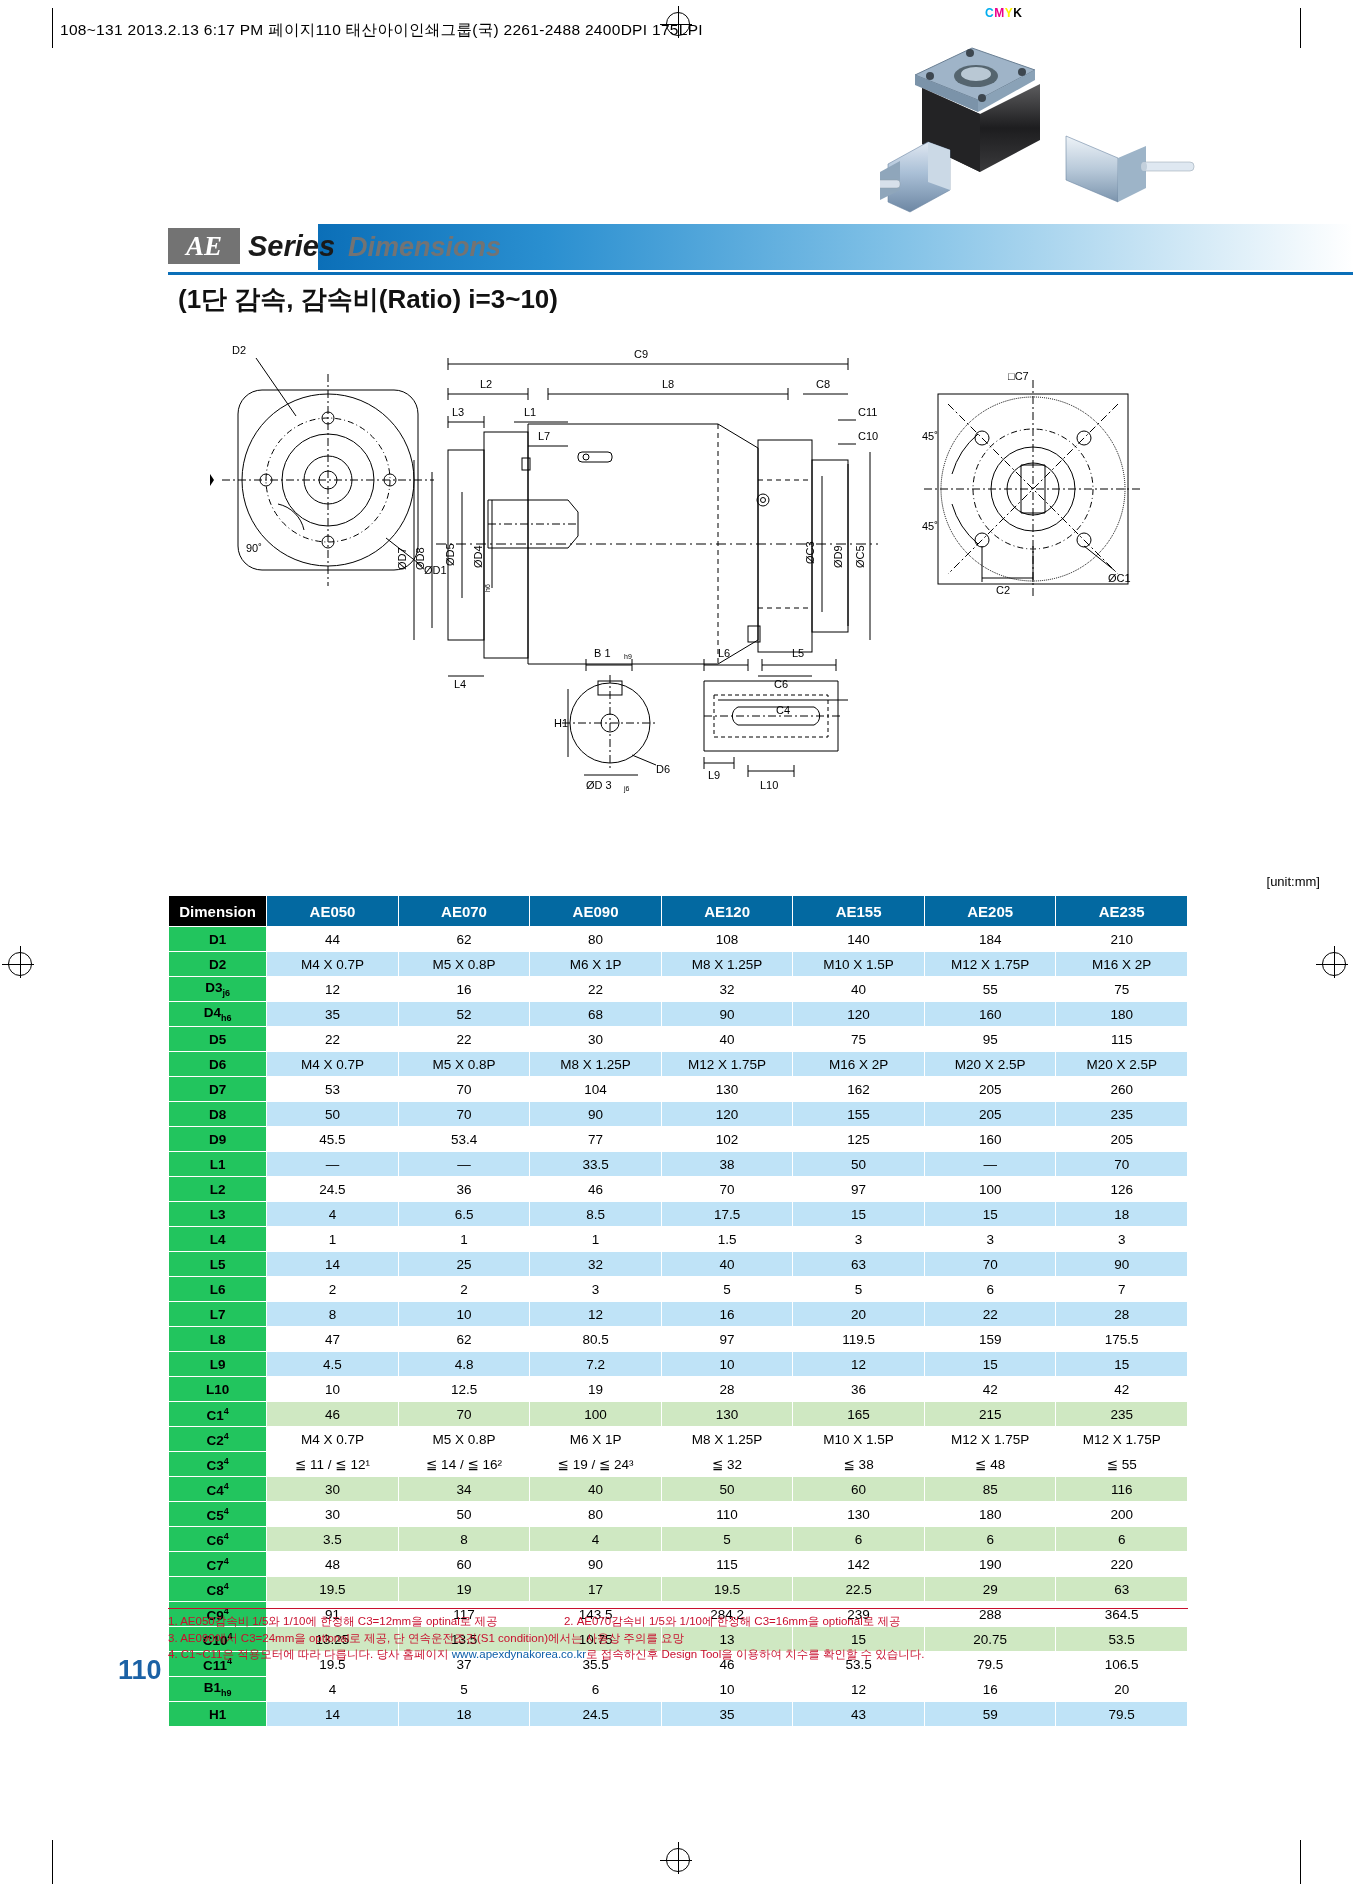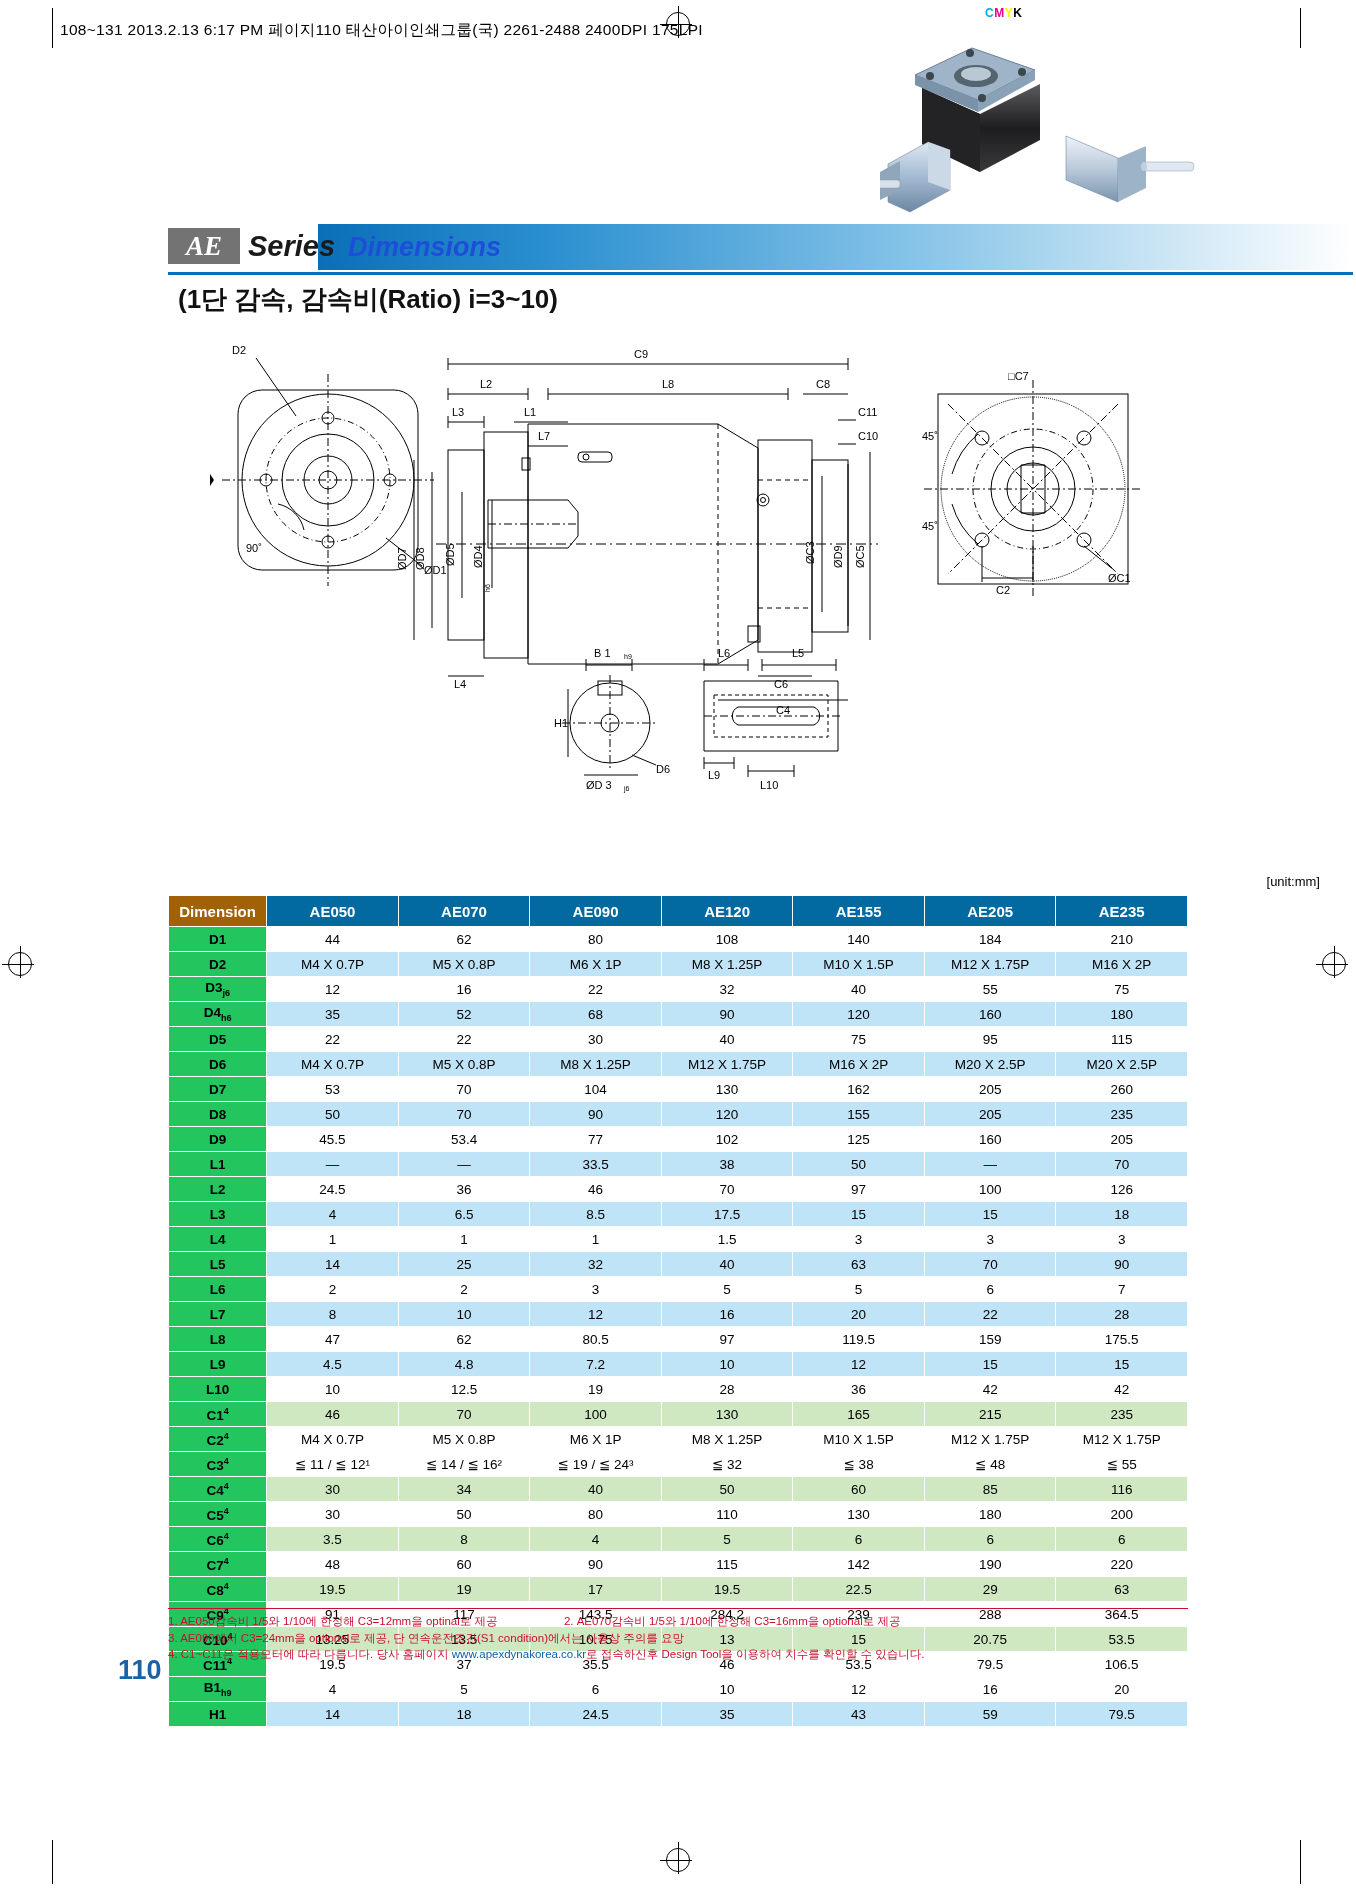--- a/index.html
+++ b/index.html
@@ -42,21 +42,21 @@
     position:absolute;left:0px;top:4px;width:72px;height:36px;background:#737373;
     color:#fff;font-style:italic;font-weight:bold;font-size:27px;text-align:center;
     line-height:36px;font-family:"Liberation Serif",serif;
   }
   .series-word{
     position:absolute;left:80px;top:6px;font-style:italic;font-weight:bold;
     font-size:29px;color:#1a1a1a;font-family:"Liberation Sans",sans-serif;text-align:center;
   }
   .dimensions-word{
     position:absolute;left:180px;top:8px;font-style:italic;font-weight:bold;
-    font-size:27px;color:#1d4ed8;font-family:"Liberation Sans",sans-serif;
+    font-size:27px;color:#737373;font-family:"Liberation Sans",sans-serif;
   }
   .banner-rule{position:absolute;left:168px;top:272px;width:1185px;height:3px;background:#0b6fb8;}
 
   .subtitle{
     position:absolute;left:178px;top:282px;font-size:26px;font-weight:bold;color:#111;
     font-family:"Liberation Sans",sans-serif;
   }
 
   .unitlabel{position:absolute;right:36px;top:874px;font-size:13px;color:#000;}
 
@@ -66,21 +66,21 @@
     border-collapse:collapse;font-size:13.5px;
   }
   table.dim th,table.dim td{
     border:1px solid #ffffff;text-align:center;padding:2px 1px;height:20px;
     font-family:"Liberation Sans",sans-serif;
   }
   table.dim thead th{
     background:#0369a1;color:#fff;font-weight:bold;font-size:15px;height:26px;
     border:1px solid #fff;
   }
-  table.dim thead th.first{background:#a16207;}
+  table.dim thead th.first{background:#000000;}
   td.lbl{background:#22c55e;color:#000;font-weight:bold;border:1px solid #ffffff;width:96px;}
   tr.z0 td.val{background:#ffffff;}
   tr.z1 td.val{background:#bfe3f7;}
   tr.g0 td.val{background:#ffffff;}
   tr.g1 td.val{background:#cfe8c2;}
   tr.b1 td.val{background:#bfe3f7;}
   td.val{width:132px;}
   .sub{font-size:9px;vertical-align:sub;}
   .sup{font-size:9px;vertical-align:super;}
 

